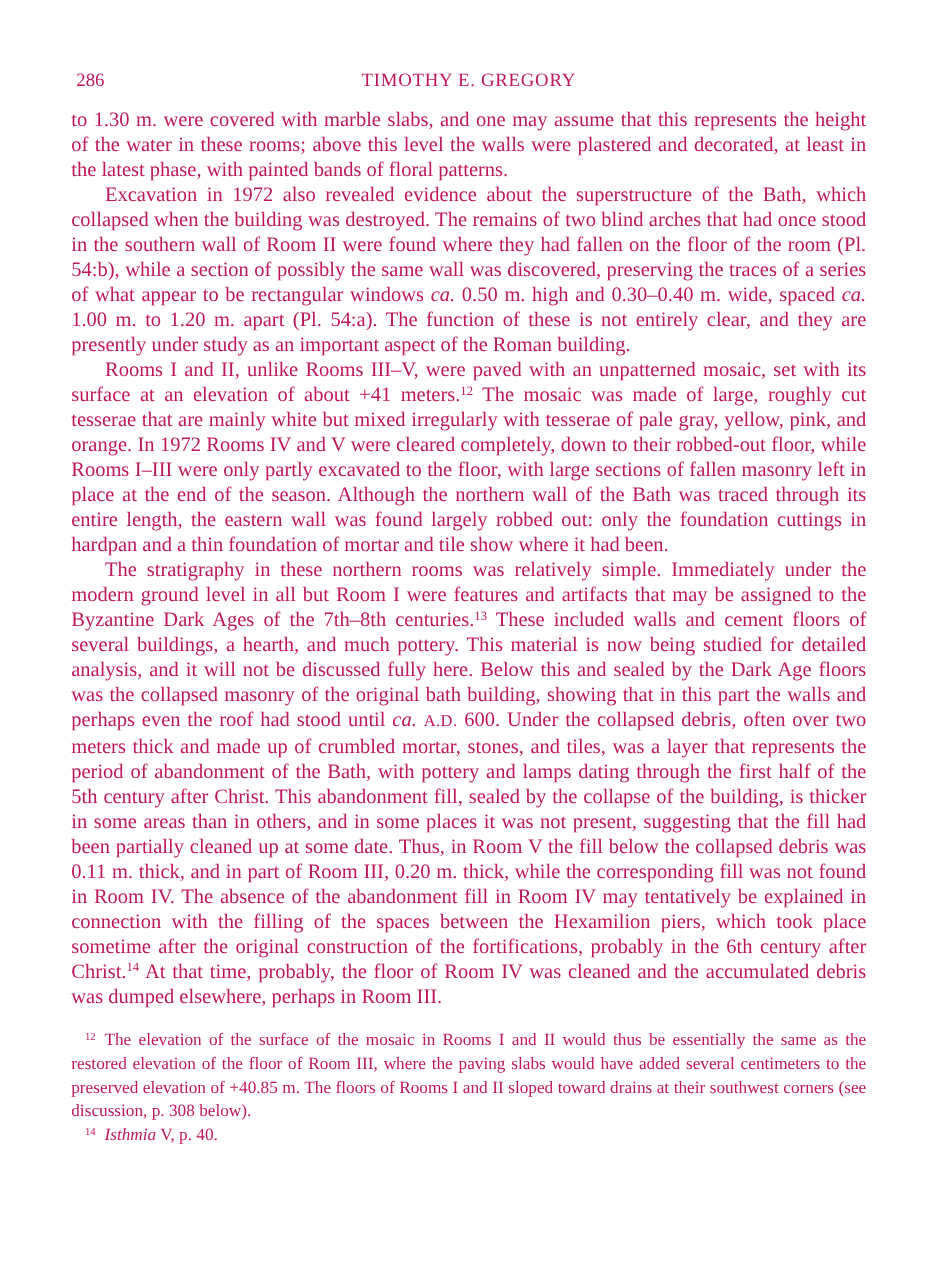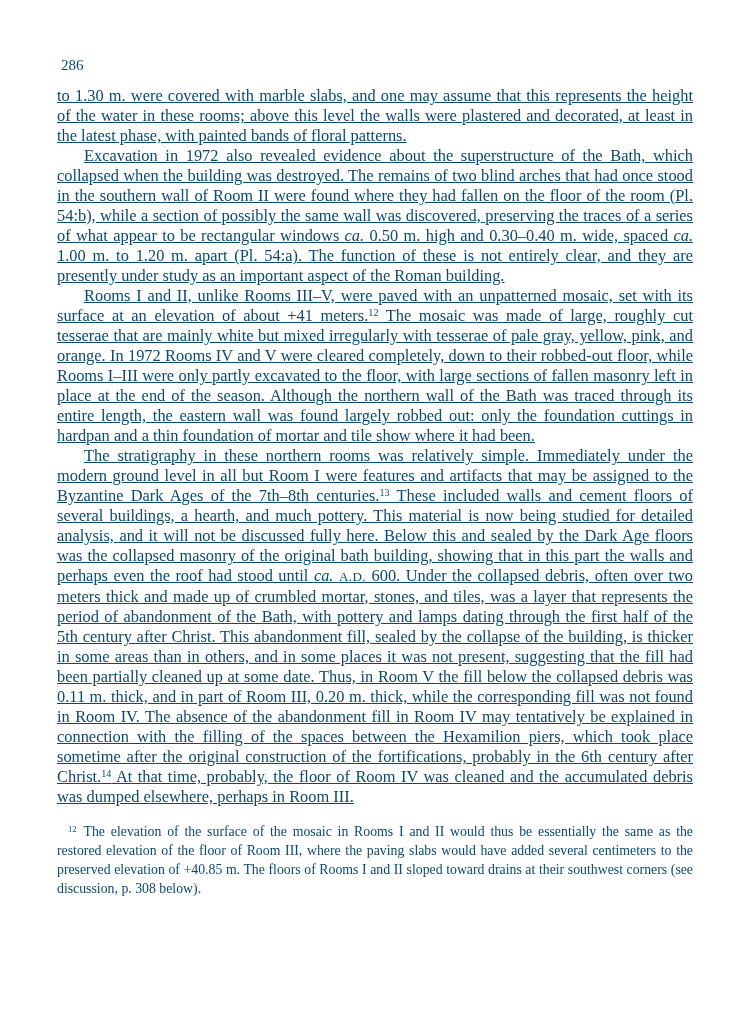--- a/index.html
+++ b/index.html
@@ -5,21 +5,21 @@
   html, body {
     margin: 0;
     padding: 0;
     background: #ffffff;
   }
   .page {
     position: relative;
     width: 750px;
     height: 1024px;
     background: #ffffff;
-    color: #0c4a6e;
+    color: #be185d;
     font-family: "Liberation Serif", "DejaVu Serif", serif;
     box-sizing: border-box;
     padding: 56px 57px 0 57px;
     overflow: hidden;
   }
   .header {
     position: relative;
     width: 636px;
     height: 18px;
     margin-bottom: 12px;
@@ -40,21 +40,20 @@
   }
   .body-text {
     width: 636px;
     font-size: 16.4px;
     line-height: 20px;
     text-align: justify;
   }
   .para {
     margin: 0;
     text-indent: 27px;
-    text-decoration: underline;
   }
   .para.no-indent {
     text-indent: 0;
   }
   .it { font-style: italic; }
   .sc { font-size: 0.8em; letter-spacing: 0.03em; }
   sup, .sup {
     font-size: 0.62em;
     line-height: 0;
     position: relative;
@@ -76,26 +75,28 @@
     margin-right: 7px;
   }
 </style>
 </head>
 <body>
 
 <div class="page">
 
   <div class="header">
     <span class="pagenum">286</span>
+    <span class="author">TIMOTHY E. GREGORY</span>
   </div>
 
   <div class="body-text">
     <p class="para no-indent"><span>to 1.30 m. were covered with marble slabs, and one may assume that this represents the height of the water in these rooms; above this level the walls were plastered and decorated, at least in the latest phase, with painted bands of floral patterns.</span></p>
     <p class="para"><span>Excavation in 1972 also revealed evidence about the superstructure of the Bath, which collapsed when the building was destroyed. The remains of two blind arches that had once stood in the southern wall of Room II were found where they had fallen on the floor of the room (Pl. 54:b), while a section of possibly the same wall was discovered, preserving the traces of a series of what appear to be rectangular windows </span><span class="it">ca.</span><span> 0.50 m. high and 0.30–0.40 m. wide, spaced </span><span class="it">ca.</span><span> 1.00 m. to 1.20 m. apart (Pl. 54:a). The function of these is not entirely clear, and they are presently under study as an important aspect of the Roman building.</span></p>
     <p class="para"><span>Rooms I and II, unlike Rooms III–V, were paved with an unpatterned mosaic, set with its surface at an elevation of about +41 meters.</span><sup>12</sup><span> The mosaic was made of large, roughly cut tesserae that are mainly white but mixed irregularly with tesserae of pale gray, yellow, pink, and orange. In 1972 Rooms IV and V were cleared completely, down to their robbed-out floor, while Rooms I–III were only partly excavated to the floor, with large sections of fallen masonry left in place at the end of the season. Although the northern wall of the Bath was traced through its entire length, the eastern wall was found largely robbed out: only the foundation cuttings in hardpan and a thin foundation of mortar and tile show where it had been.</span></p>
     <p class="para"><span>The stratigraphy in these northern rooms was relatively simple. Immediately under the modern ground level in all but Room I were features and artifacts that may be assigned to the Byzantine Dark Ages of the 7th–8th centuries.</span><sup>13</sup><span> These included walls and cement floors of several buildings, a hearth, and much pottery. This material is now being studied for detailed analysis, and it will not be discussed fully here. Below this and sealed by the Dark Age floors was the collapsed masonry of the original bath building, showing that in this part the walls and perhaps even the roof had stood until </span><span class="it">ca.</span><span> </span><span class="sc">A.D.</span><span> 600. Under the collapsed debris, often over two meters thick and made up of crumbled mortar, stones, and tiles, was a layer that represents the period of abandonment of the Bath, with pottery and lamps dating through the first half of the 5th century after Christ. This abandonment fill, sealed by the collapse of the building, is thicker in some areas than in others, and in some places it was not present, suggesting that the fill had been partially cleaned up at some date. Thus, in Room V the fill below the collapsed debris was 0.11 m. thick, and in part of Room III, 0.20 m. thick, while the corresponding fill was not found in Room IV. The absence of the abandonment fill in Room IV may tentatively be explained in connection with the filling of the spaces between the Hexamilion piers, which took place sometime after the original construction of the fortifications, probably in the 6th century after Christ.</span><sup>14</sup><span> At that time, probably, the floor of Room IV was cleaned and the accumulated debris was dumped elsewhere, perhaps in Room III.</span></p>
   </div>
 
   <div class="footnotes">
     <p class="footnote"><sup class="fn-marker">12</sup><span><span>The elevation of the surface of the mosaic in Rooms I and II would thus be essentially the same as the restored elevation of the floor of Room III, where the paving slabs would have added several centimeters to the preserved elevation of +40.85 m. The floors of Rooms I and II sloped toward drains at their southwest corners (see discussion, p. 308 below).</span></span></p>
+    <p class="footnote"><sup class="fn-marker">14</sup><span><span class="it">Isthmia</span><span> V, p. 40.</span></span></p>
   </div>
 
 </div>
 
 </body></html>

